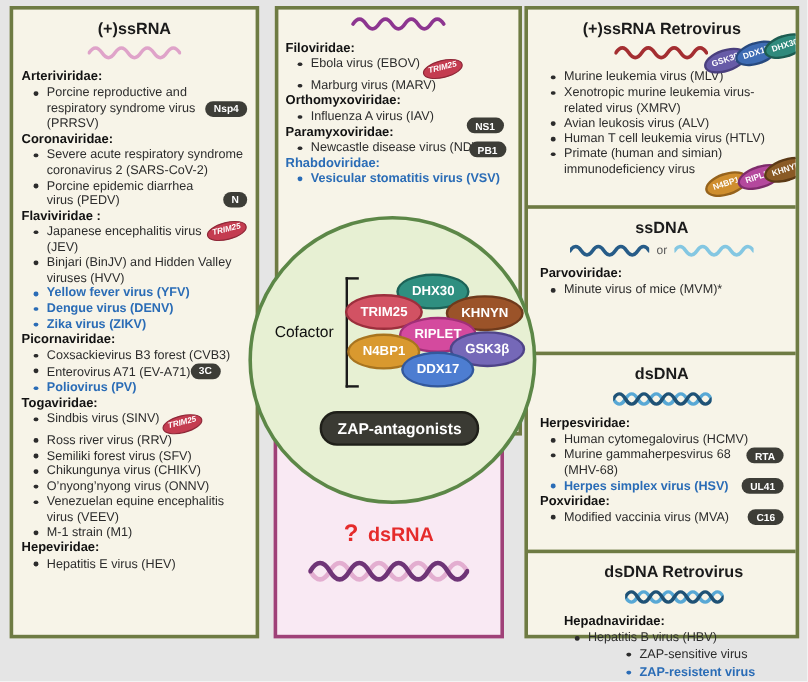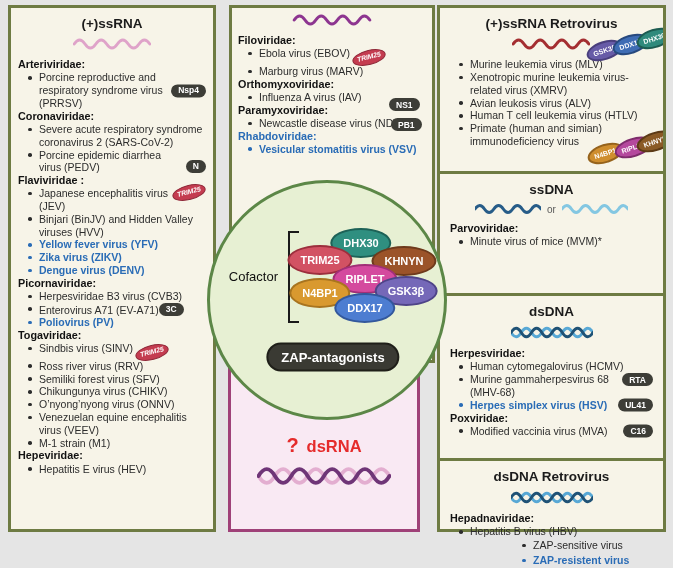--- a/index.html
+++ b/index.html
@@ -6,21 +6,21 @@
   .canvas{position:relative;width:673px;height:568px;background:#e5e5e5;
           font-family:"Liberation Sans",sans-serif;overflow:hidden;}
 
   
   .panel{position:absolute;background:#f7f4e8;border:3px solid #6e7b43;box-sizing:border-box;}
   .left-panel{left:8px;top:5px;width:208px;height:527px;padding:0 7px;}
   .mid-panel{left:229px;top:5px;width:206px;height:358px;padding:0 6px;z-index:1;}
   .pink-panel{left:228px;top:363px;width:192px;height:169px;background:#f9e9f3;border:3px solid #9f4178;z-index:1;}
   .right-col{left:437px;top:5px;width:229px;height:527px;padding:0;z-index:2;}
   .rsec{position:relative;box-sizing:border-box;border-bottom:3px solid #6e7b43;padding:0 10px;overflow:hidden;}
-  .rsec:last-child{border-bottom:none;}
+  .rsec:last-child{border-bottom:none;margin-left:20px;}
   .rsec-1{height:166px;}.rsec-2{height:122px;}.rsec-3{height:165px;}.rsec-4{height:96px;}
 
   .panel-title{text-align:center;font-weight:bold;font-size:13.5px;color:#1b1b1b;margin-top:8px;line-height:1.2;}
   .wave-row{display:flex;justify-content:center;align-items:center;gap:6px;margin:3px 0 5px;}
   .or-label{font-size:10px;color:#5a5a5a;}
 
   
   .family-name{font-weight:bold;font-size:10.8px;color:#121212;line-height:1.22;}
   .vlist{margin:0;padding:0 0 0 21px;list-style:none;}
   .vitem{position:relative;font-size:10.5px;color:#2c2c2c;line-height:1.22;}
@@ -117,26 +117,26 @@
         <div class="family-name">Coronaviridae:</div>
         <ul class="vlist">
           <li class="vitem"><span class="dot"></span><span class="vtext">Severe acute respiratory syndrome coronavirus 2 (SARS-CoV-2)</span></li>
           <li class="vitem has-right-badge"><span class="dot"></span><span class="vtext">Porcine epidemic diarrhea virus (PEDV)</span><span class="badge-pill right-bottom">N</span></li>
         </ul>
         <div class="family-name">Flaviviridae :</div>
         <ul class="vlist">
           <li class="vitem has-right-badge"><span class="dot"></span><span class="vtext">Japanese encephalitis virus (JEV)</span><span class="badge-trim right-top">TRIM25</span></li>
           <li class="vitem"><span class="dot"></span><span class="vtext">Binjari (BinJV) and Hidden Valley viruses (HVV)</span></li>
           <li class="vitem blue"><span class="dot"></span><span class="vtext">Yellow fever virus (YFV)</span></li>
+          <li class="vitem blue"><span class="dot"></span><span class="vtext">Dengue virus (DENV)</span></li>
           <li class="vitem blue"><span class="dot"></span><span class="vtext">Zika virus (ZIKV)</span></li>
-          <li class="vitem blue"><span class="dot"></span><span class="vtext">Dengue virus (DENV)</span></li>
         </ul>
         <div class="family-name">Picornaviridae:</div>
         <ul class="vlist">
-          <li class="vitem"><span class="dot"></span><span class="vtext">Herpesviridae B3 virus (CVB3)</span></li>
+          <li class="vitem"><span class="dot"></span><span class="vtext">Coxsackievirus B3 forest (CVB3)</span></li>
           <li class="vitem"><span class="dot"></span><span class="vtext">Enterovirus A71 (EV-A71)</span><span class="badge-pill">3C</span></li>
           <li class="vitem blue"><span class="dot"></span><span class="vtext">Poliovirus (PV)</span></li>
         </ul>
         <div class="family-name">Togaviridae:</div>
         <ul class="vlist">
           <li class="vitem"><span class="dot"></span><span class="vtext">Sindbis virus (SINV)</span><span class="badge-trim">TRIM25</span></li>
           <li class="vitem"><span class="dot"></span><span class="vtext">Ross river virus (RRV)</span></li>
           <li class="vitem"><span class="dot"></span><span class="vtext">Semiliki forest virus (SFV)</span></li>
           <li class="vitem"><span class="dot"></span><span class="vtext">Chikungunya virus (CHIKV)</span></li>
           <li class="vitem"><span class="dot"></span><span class="vtext">O’nyong’nyong virus (ONNV)</span></li>

